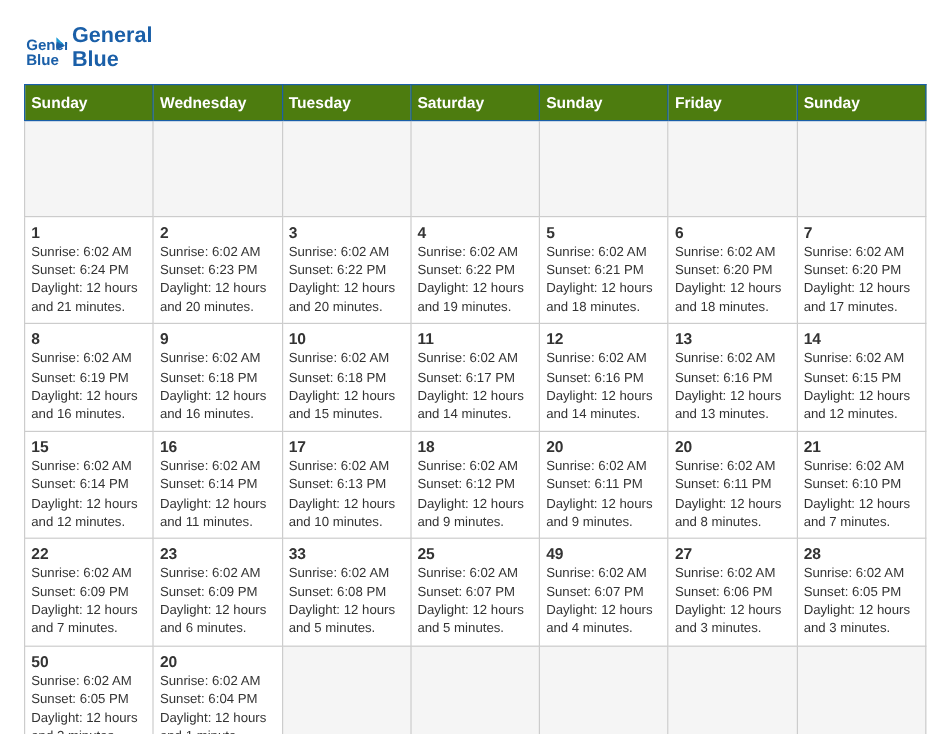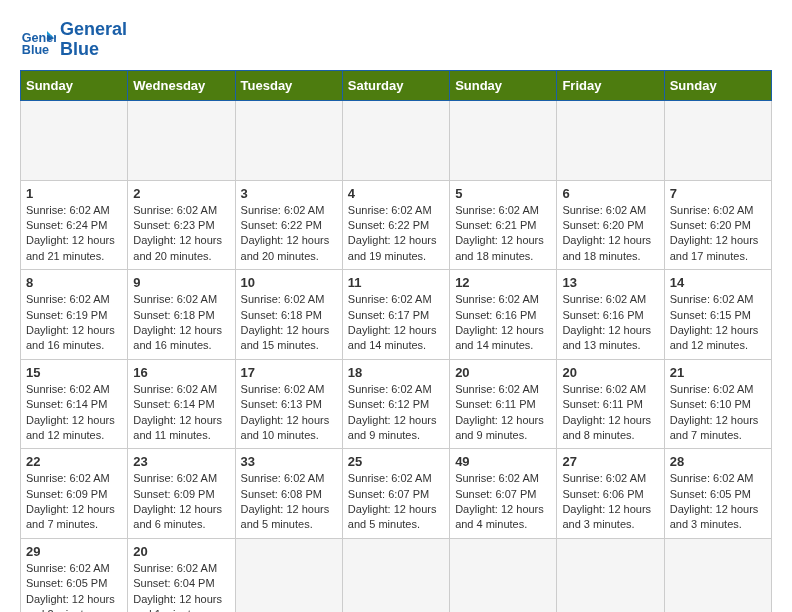--- a/index.html
+++ b/index.html
@@ -344,21 +344,21 @@
           <span class="day-num">28</span>
         <div class="day-info">
           Sunrise: 6:02 AM<br>
           Sunset: 6:05 PM<br>
           Daylight: 12 hours and 3 minutes.
         </div>
         </td>
       </tr>
       <tr>
         <td>
-          <span class="day-num">29</span>
+          <span class="day-num">50</span>
         <div class="day-info">
           Sunrise: 6:02 AM<br>
           Sunset: 6:05 PM<br>
           Daylight: 12 hours and 2 minutes.
         </div>
         </td>
         <td>
           <span class="day-num">20</span>
         <div class="day-info">
           Sunrise: 6:02 AM<br>

